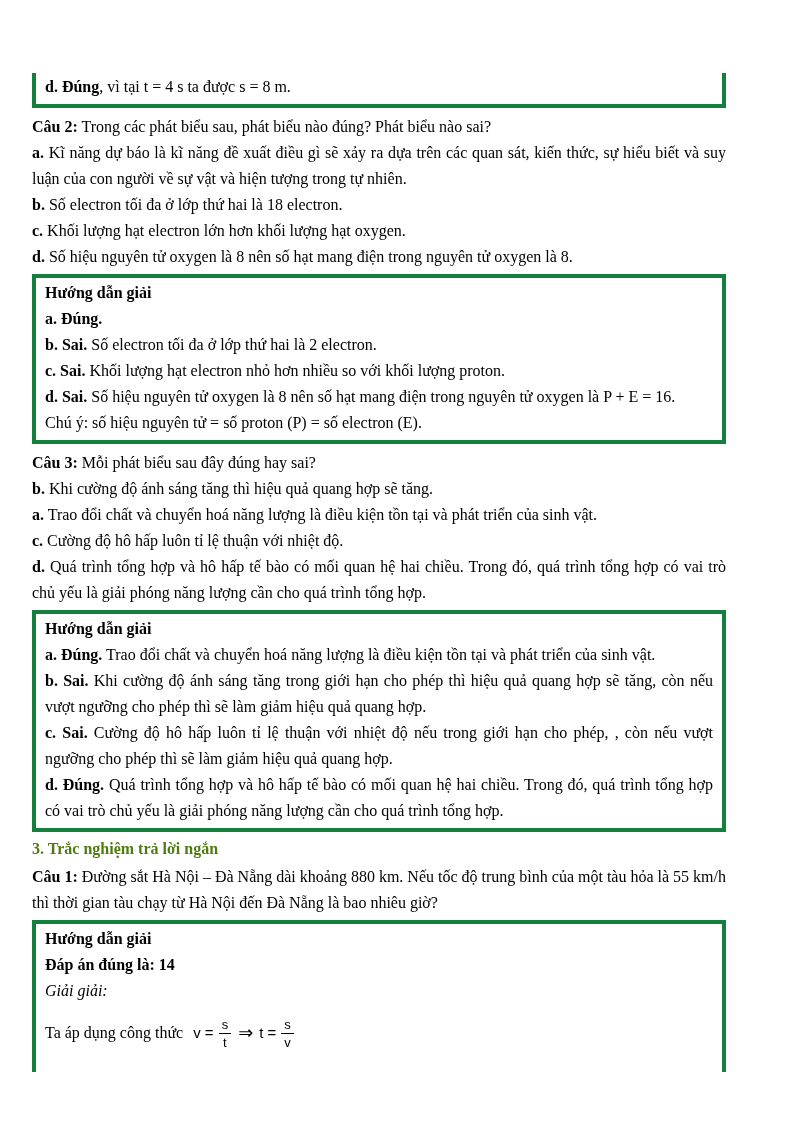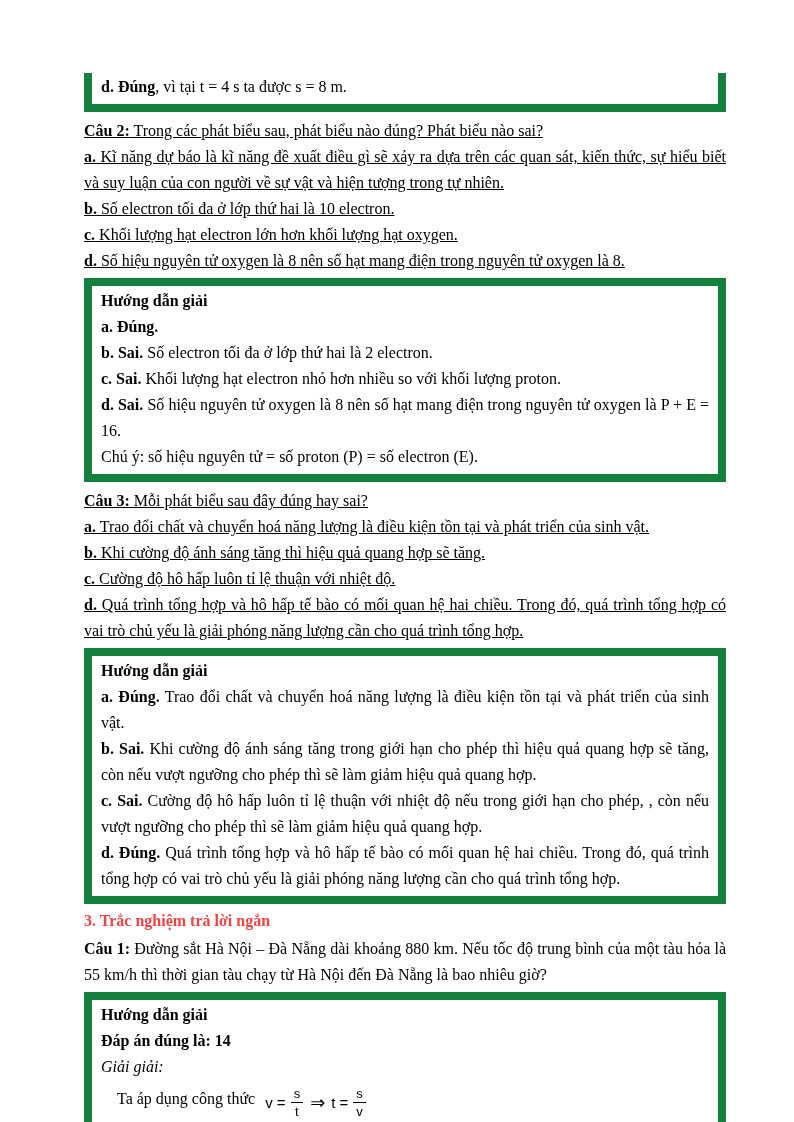--- a/index.html
+++ b/index.html
@@ -7,45 +7,44 @@
     width: 794px; height: 1122px;
     background: #ffffff;
     font-family: "Liberation Serif", "DejaVu Serif", serif;
     font-size: 16px;
     color: #000000;
     overflow: hidden;
   }
   .page {
     box-sizing: border-box;
     width: 794px; height: 1122px;
-    padding: 73px 68px 0 84px;
+    padding: 73px 68px 0 32px;
   }
   p { margin: 0; line-height: 26px; text-align: justify; }
   b { font-weight: bold; }
   .box {
-    border: 8px solid #15803d;
+    border: 4px solid #15803d;
     padding: 2px 9px 4px 9px;
     margin: 4px 0;
   }
   .box-cut-top { border-top: none; margin-top: 0; padding-top: 1px; }
   .box-cut-bottom { border-bottom: none; margin-bottom: 0; padding-bottom: 16px; }
-  .para-group { margin: 6px 0 4px 0; text-decoration: underline; }
+  .para-group { margin: 6px 0 4px 0; }
   .red-heading {
-    color: #ef4444;
+    color: #4d7c0f;
     font-weight: bold;
     margin: 4px 0 2px 0;
   }
   .italic { font-style: italic; }
   .formula-line {
     display: flex;
-    align-items: flex-start;
+    align-items: center;
     margin-top: 6px;
     height: 46px;
     text-align: left;
-    margin-left: 16px;
   }
   .eq {
     display: inline-flex;
     align-items: center;
     margin-left: 8px;
     font-family: "Liberation Sans", "DejaVu Sans", sans-serif;
     font-size: 15px;
   }
   .eq-part { margin: 0 2px; }
   .arrow { font-size: 18px; margin: 0 4px; }
@@ -65,38 +64,38 @@
 
 <div class="page">
 
   <div class="box box-cut-top">
     <p><b>d. Đúng</b><span>, vì tại t = 4 s ta được s = 8 m.</span></p>
   </div>
 
   <div class="para-group">
     <p><b>Câu 2:</b><span> Trong các phát biểu sau, phát biểu nào đúng? Phát biểu nào sai?</span></p>
     <p><b>a.</b><span> Kĩ năng dự báo là kĩ năng đề xuất điều gì sẽ xảy ra dựa trên các quan sát, kiến thức, sự hiểu biết và suy luận của con người về sự vật và hiện tượng trong tự nhiên.</span></p>
-    <p><b>b.</b><span> Số electron tối đa ở lớp thứ hai là 10 electron.</span></p>
+    <p><b>b.</b><span> Số electron tối đa ở lớp thứ hai là 18 electron.</span></p>
     <p><b>c.</b><span> Khối lượng hạt electron lớn hơn khối lượng hạt oxygen.</span></p>
     <p><b>d.</b><span> Số hiệu nguyên tử oxygen là 8 nên số hạt mang điện trong nguyên tử oxygen là 8.</span></p>
   </div>
 
   <div class="box">
     <p><b>Hướng dẫn giải</b></p>
     <p><b>a. Đúng.</b><span></span></p>
     <p><b>b. Sai.</b><span> Số electron tối đa ở lớp thứ hai là 2 electron.</span></p>
     <p><b>c. Sai.</b><span> Khối lượng hạt electron nhỏ hơn nhiều so với khối lượng proton.</span></p>
     <p><b>d. Sai.</b><span> Số hiệu nguyên tử oxygen là 8 nên số hạt mang điện trong nguyên tử oxygen là P + E = 16.</span></p>
     <p><span>Chú ý: số hiệu nguyên tử = số proton (P) = số electron (E).</span></p>
   </div>
 
   <div class="para-group">
     <p><b>Câu 3:</b><span> Mỗi phát biểu sau đây đúng hay sai?</span></p>
+    <p><b>b.</b><span> Khi cường độ ánh sáng tăng thì hiệu quả quang hợp sẽ tăng.</span></p>
     <p><b>a.</b><span> Trao đổi chất và chuyển hoá năng lượng là điều kiện tồn tại và phát triển của sinh vật.</span></p>
-    <p><b>b.</b><span> Khi cường độ ánh sáng tăng thì hiệu quả quang hợp sẽ tăng.</span></p>
     <p><b>c.</b><span> Cường độ hô hấp luôn tỉ lệ thuận với nhiệt độ.</span></p>
     <p><b>d.</b><span> Quá trình tổng hợp và hô hấp tế bào có mối quan hệ hai chiều. Trong đó, quá trình tổng hợp có vai trò chủ yếu là giải phóng năng lượng cần cho quá trình tổng hợp.</span></p>
   </div>
 
   <div class="box">
     <p><b>Hướng dẫn giải</b></p>
     <p><b>a. Đúng.</b><span> Trao đổi chất và chuyển hoá năng lượng là điều kiện tồn tại và phát triển của sinh vật.</span></p>
     <p><b>b. Sai.</b><span> Khi cường độ ánh sáng tăng trong giới hạn cho phép thì hiệu quả quang hợp sẽ tăng, còn nếu vượt ngưỡng cho phép thì sẽ làm giảm hiệu quả quang hợp.</span></p>
     <p><b>c. Sai.</b><span> Cường độ hô hấp luôn tỉ lệ thuận với nhiệt độ nếu trong giới hạn cho phép, , còn nếu vượt ngưỡng cho phép thì sẽ làm giảm hiệu quả quang hợp.</span></p>
     <p><b>d. Đúng.</b><span> Quá trình tổng hợp và hô hấp tế bào có mối quan hệ hai chiều. Trong đó, quá trình tổng hợp có vai trò chủ yếu là giải phóng năng lượng cần cho quá trình tổng hợp.</span></p>

